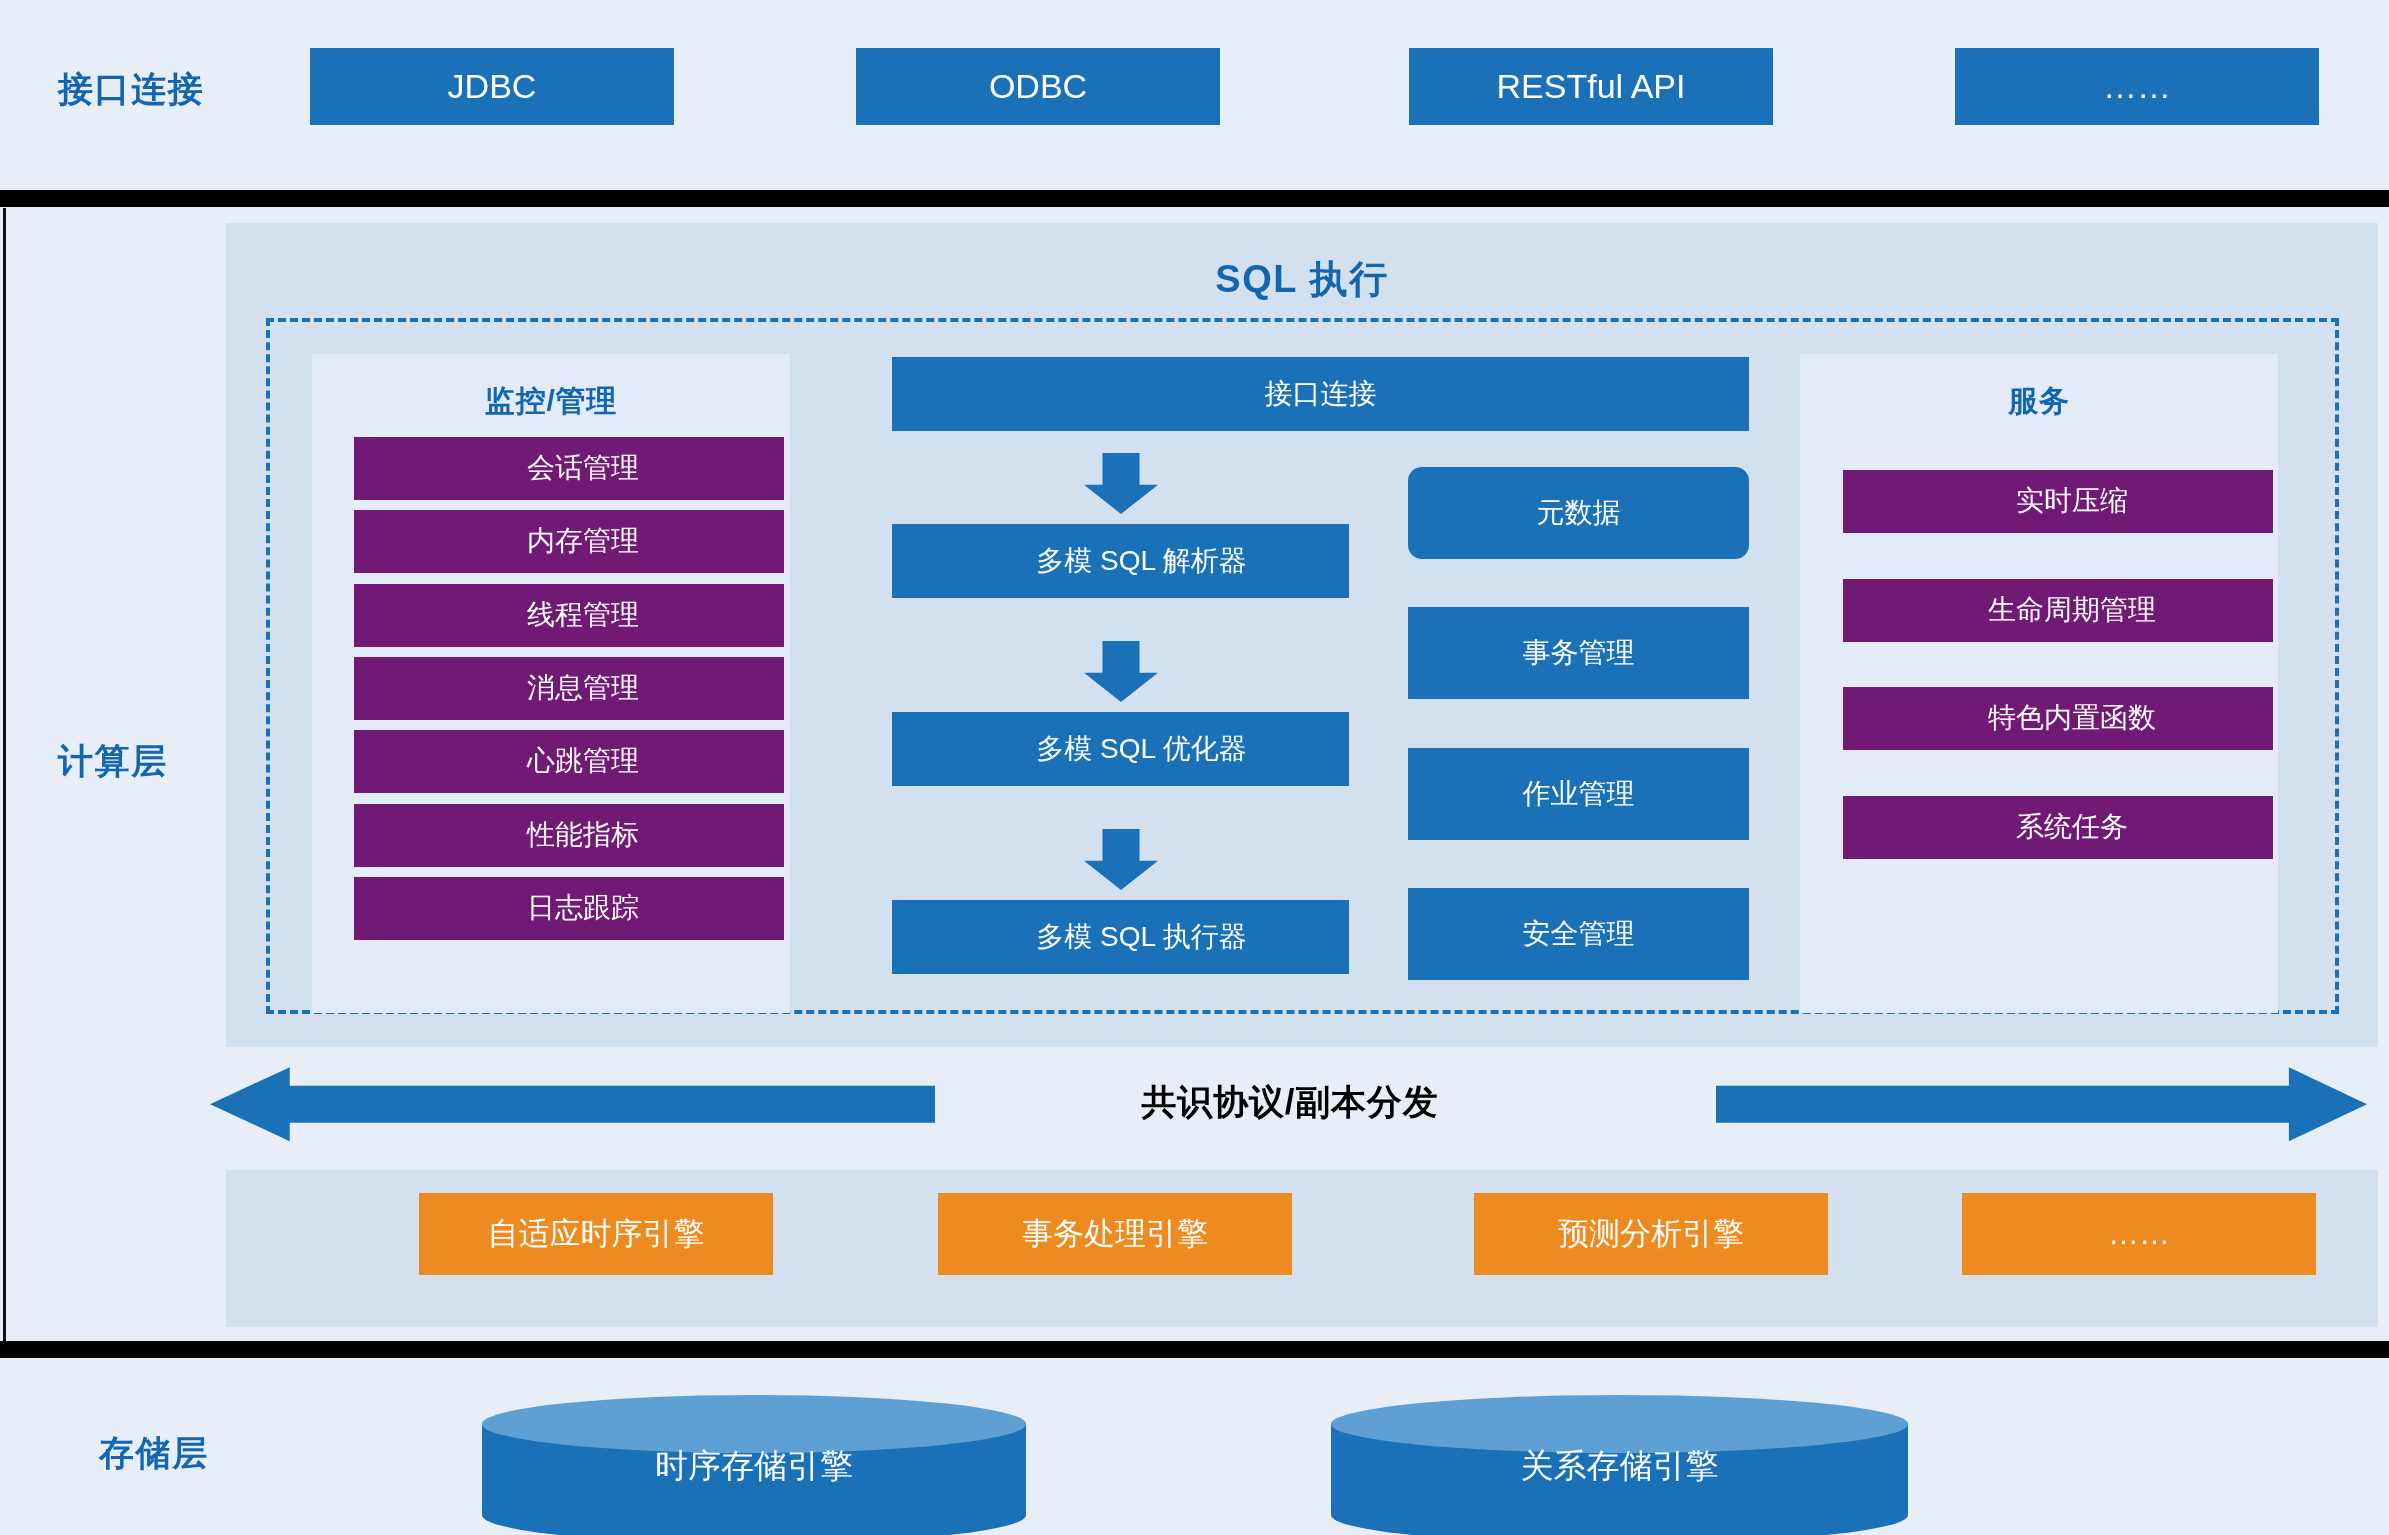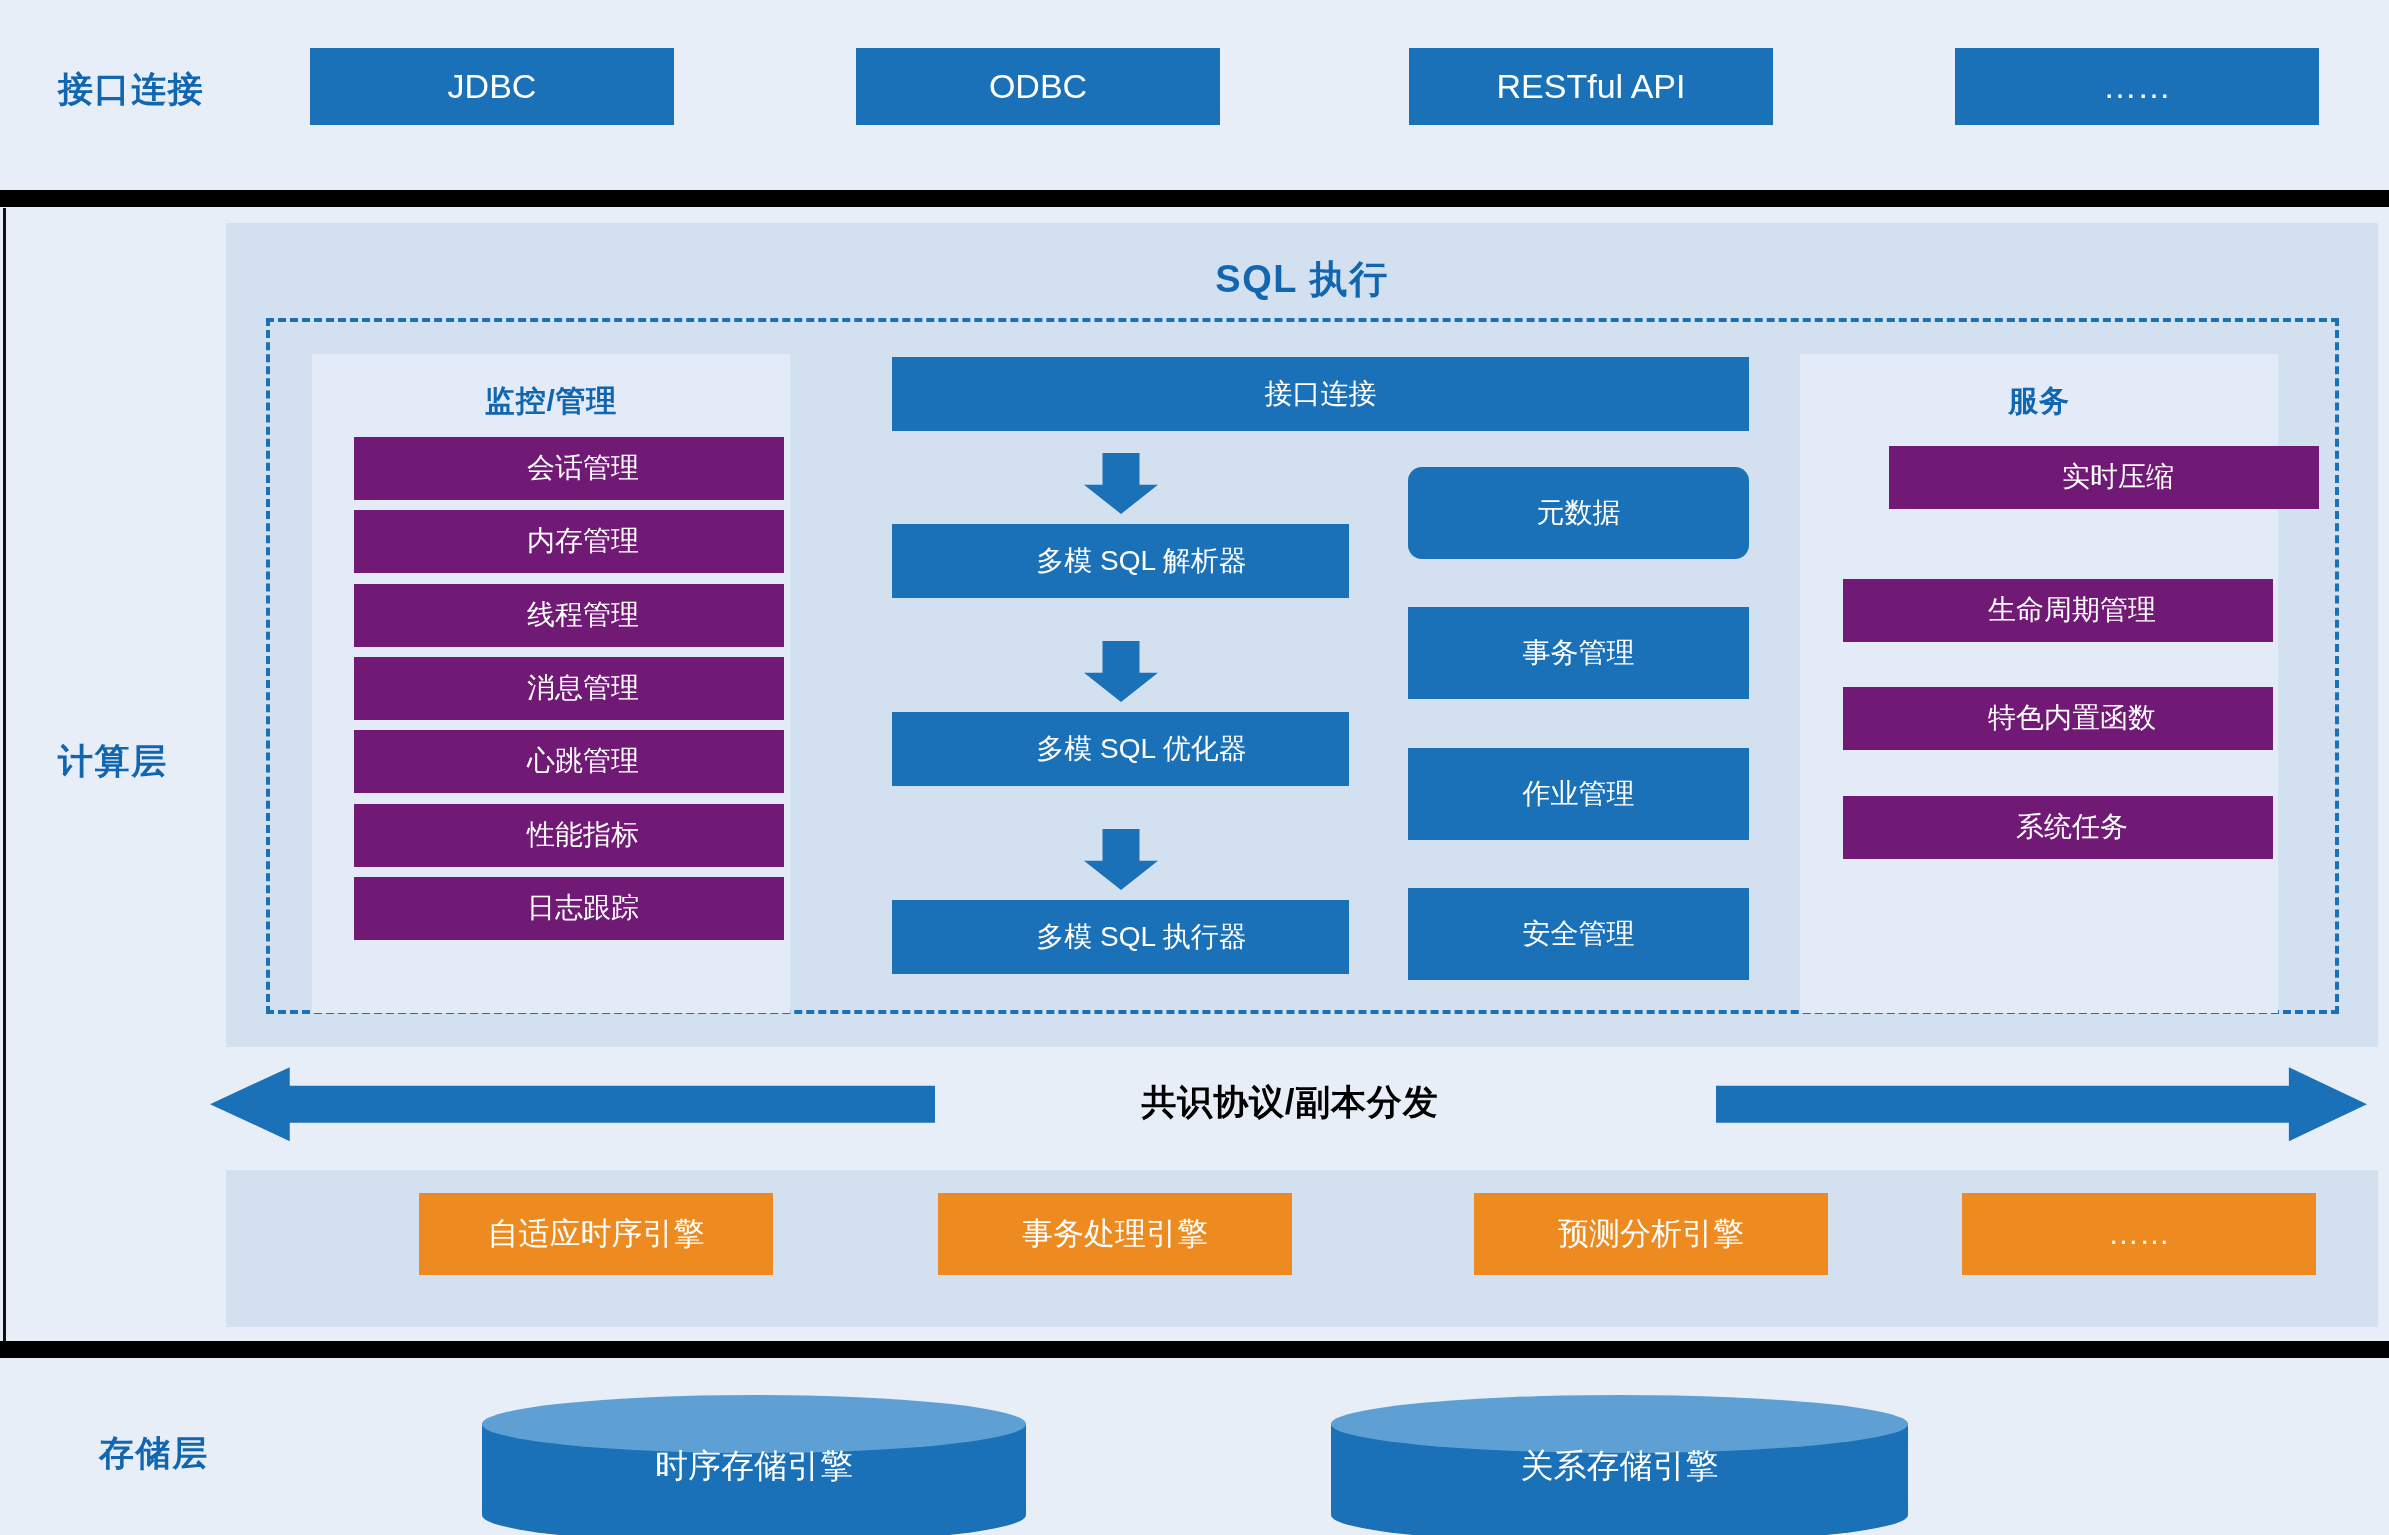--- a/index.html
+++ b/index.html
@@ -183,21 +183,21 @@
   <div class="box dark pipe-box pipe-stage" style="top:900px;">多模 SQL 执行器</div>
 
   <div class="box dark c3-item" style="top:467px;border-radius:14px;">元数据</div>
   <div class="box dark c3-item" style="top:607px;">事务管理</div>
   <div class="box dark c3-item" style="top:748px;">作业管理</div>
   <div class="box dark c3-item" style="top:888px;">安全管理</div>
 
   <div class="col-panel" id="col-service"></div>
   <div class="col-title" id="title-service">服务</div>
 
-  <div class="box light svc-item" style="top:446px;margin-left:46px;">实时压缩</div>
+  <div class="box light svc-item" style="top:470px;">实时压缩</div>
   <div class="box light svc-item" style="top:579px;">生命周期管理</div>
   <div class="box light svc-item" style="top:687px;">特色内置函数</div>
   <div class="box light svc-item" style="top:796px;">系统任务</div>
 
   <div id="consensus-row">
     <div id="arrow-left"></div>
     <div id="consensus-text">共识协议/副本分发</div>
     <div id="arrow-right"></div>
   </div>
 

